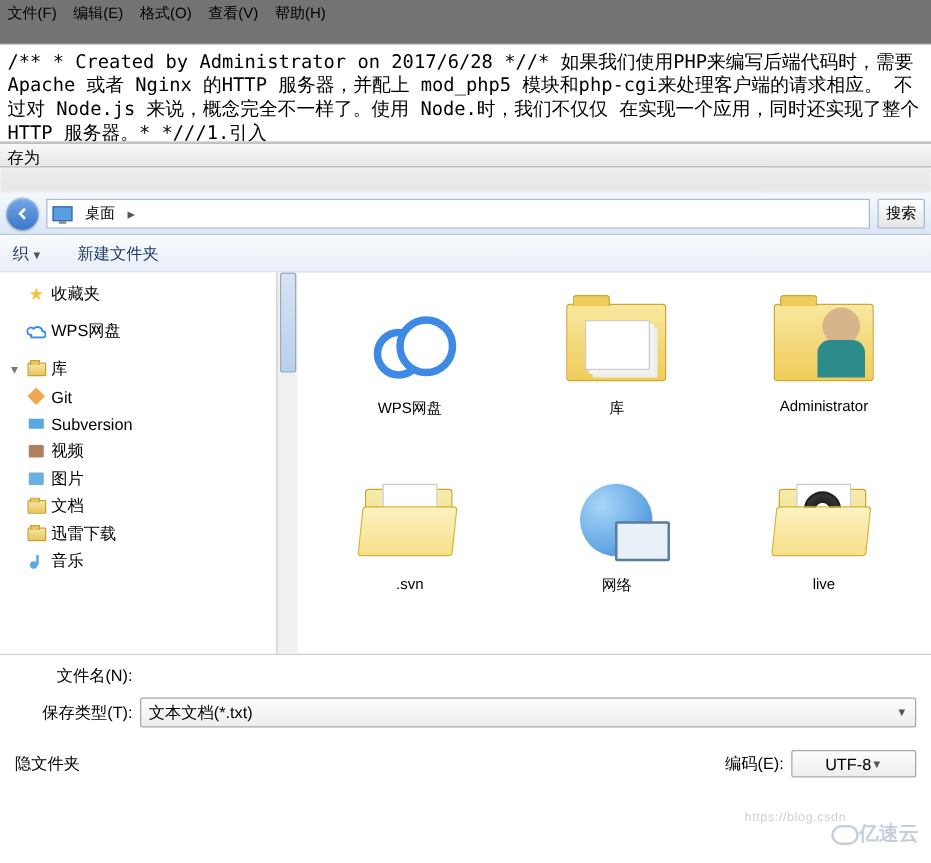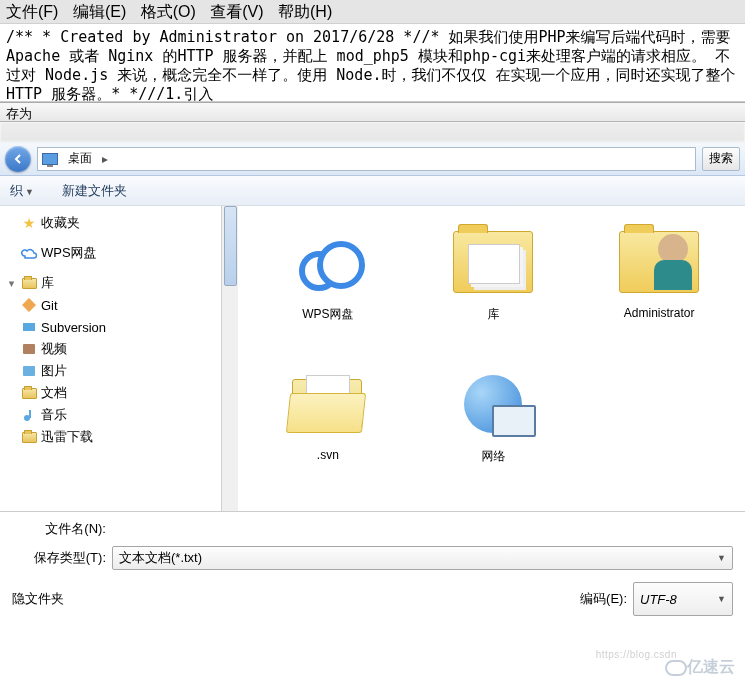--- a/index.html
+++ b/index.html
@@ -1,17 +1,17 @@
 <!DOCTYPE html>
 <html><head>
 <meta charset="utf-8">
 <style>
 * { margin: 0; padding: 0; box-sizing: border-box; font-family: "Microsoft YaHei", Tahoma, sans-serif; }
 body { width: 745px; height: 690px; overflow: hidden; background: #fff; font-size: 12px; color: #000; position: relative; }
-.menubar { height: 24px; background: #e5e5e5; border-bottom: 1px solid #d0d0d0; padding: 2px 6px; font-size: 16px; }
+.menubar { height: 36px; background: #737373; border-bottom: 1px solid #d0d0d0; padding: 2px 6px; font-size: 12px; }
 .menubar span { margin-right: 10px; cursor: default; }
 .editor { height: 78px; padding: 4px 6px; font-family: "SimSun", monospace; font-size: 15px; line-height: 19px; overflow: hidden; white-space: pre-wrap; word-break: break-all; border-bottom: 1px solid #ccc; }
 .dialog-title { background: linear-gradient(#f8f8f8,#e8e8e8); height: 20px; padding: 2px 6px; font-size: 13px; border-top: 1px solid #aaa; border-bottom: 1px solid #aaa; }
 .blurred { height: 20px; background: linear-gradient(#e2e2e2,#d8d8d8); filter: blur(1px); opacity: 0.6; }
 .addrbar { height: 34px; background: linear-gradient(#f6f9fd,#dbe7f6); display: flex; align-items: center; padding: 3px 5px; gap: 6px; border-bottom: 1px solid #b6c8df; }
 .navcircle { width: 26px; height: 26px; border-radius: 50%; background: linear-gradient(#74a8e8,#3a78c8); display: flex; align-items: center; justify-content: center; color: #fff; font-size: 14px; box-shadow: inset 0 1px 2px rgba(255,255,255,0.5),0 1px 2px rgba(0,0,0,0.3); }
 .crumb { flex: 1; height: 24px; background: #fff; border: 1px solid #abc; display: flex; align-items: center; padding: 0 2px; }
 .crumb .mon { width: 16px; height: 12px; background: #5a9de0; border: 1px solid #3a6aa8; margin: 0 4px 0 2px; position: relative; }
 .crumb .mon::after { content: ""; position: absolute; bottom: -3px; left: 4px; width: 6px; height: 2px; background: #888; }
 .crumb .seg { padding: 0 6px; height: 22px; display: flex; align-items: center; }
@@ -55,21 +55,21 @@
 .bottom { padding: 8px 12px 4px 12px; }
 .row { display: flex; align-items: center; margin-bottom: 8px; }
 .row label { width: 100px; text-align: right; padding-right: 6px; font-size: 13px; }
 .row .field { flex: 1; height: 22px; border: 1px solid #8aa6c1; background: #fff; padding: 2px 4px; font-size: 13px; display: flex; align-items: center; }
 .row .field.sel { background: #3399ff; color: #fff; }
 .row .combo { flex: 1; height: 24px; border: 1px solid #a6a6a6; background: linear-gradient(#fdfdfd,#ededed); padding: 2px 6px; font-size: 13px; display: flex; align-items: center; justify-content: space-between; border-radius: 2px; }
 .footer { display: flex; align-items: center; padding: 4px 12px; height: 34px; }
 .footer .lbl { font-size: 13px; }
 .footer .sp { flex: 1; }
 .footer .enc { display: flex; align-items: center; gap: 6px; font-size: 13px; }
-.footer .combo2 { width: 100px; height: 34px; border: 1px solid #a6a6a6; background: linear-gradient(#fdfdfd,#ededed); padding: 2px 6px; display: flex; align-items: center; justify-content: space-between; border-radius: 2px; font-style: italic; }
+.footer .combo2 { width: 100px; height: 22px; border: 1px solid #a6a6a6; background: linear-gradient(#fdfdfd,#ededed); padding: 2px 6px; display: flex; align-items: center; justify-content: center; border-radius: 2px; }
 .watermark { position: absolute; right: 10px; bottom: 12px; font-size: 16px; color: #b8c4d0; font-weight: bold; opacity: 0.8; display: flex; align-items: center; gap: 0; }
 .watermark .c { width: 22px; height: 16px; border: 2px solid #b8c4d0; border-radius: 8px; }
 .subwm { position: absolute; right: 68px; bottom: 30px; font-size: 10px; color: #d0d0d0; letter-spacing: 0.5px; }
 </style>
 </head>
 <body>
 
 <div class="menubar">
   <span>文件(F)</span>
   <span>编辑(E)</span>
@@ -169,33 +169,33 @@
       <div class="item">
           <span class="exp"></span>
           <span class="ico">
             <span class="folder-mini"></span>
           </span>
           <span>文档</span>
         </div>
       <div class="item">
           <span class="exp"></span>
           <span class="ico">
+            <span class="folder-mini"></span>
+          </span>
+          <span>迅雷下载</span>
+        </div>
+      <div class="item">
+          <span class="exp"></span>
+          <span class="ico">
             <svg width="14" height="14">
               <circle cx="5" cy="10" r="3" fill="#5aa8e0"></circle>
               <rect x="7" y="2" width="2" height="8" fill="#5aa8e0"></rect>
             </svg>
           </span>
           <span>音乐</span>
-        </div>
-      <div class="item">
-          <span class="exp"></span>
-          <span class="ico">
-            <span class="folder-mini"></span>
-          </span>
-          <span>迅雷下载</span>
         </div>
     </div>
     <div class="scroll">
         <div class="thumb"></div>
       </div>
   </div>
 
   <div class="content">
     <div class="gitem">
       <div class="big">
@@ -231,20 +231,31 @@
       <div class="lbl">.svn</div>
     </div>
     <div class="gitem">
       <div class="big">
           <div style="position:relative">
             <div class="netglobe"></div>
             <div class="netmon"></div>
           </div>
         </div>
       <div class="lbl">网络</div>
+    </div>
+    <div class="gitem">
+      <div class="big">
+          <div class="openfolder">
+            <div class="back"></div>
+            <div class="paper"></div>
+            <div class="disc"></div>
+            <div class="front"></div>
+          </div>
+        </div>
+      <div class="lbl">live</div>
     </div>
   </div>
 </div>
 
 <div class="bottom">
   <div class="row">
     <label>文件名(N):</label>
   </div>
   <div class="row">
     <label>保存类型(T):</label>

